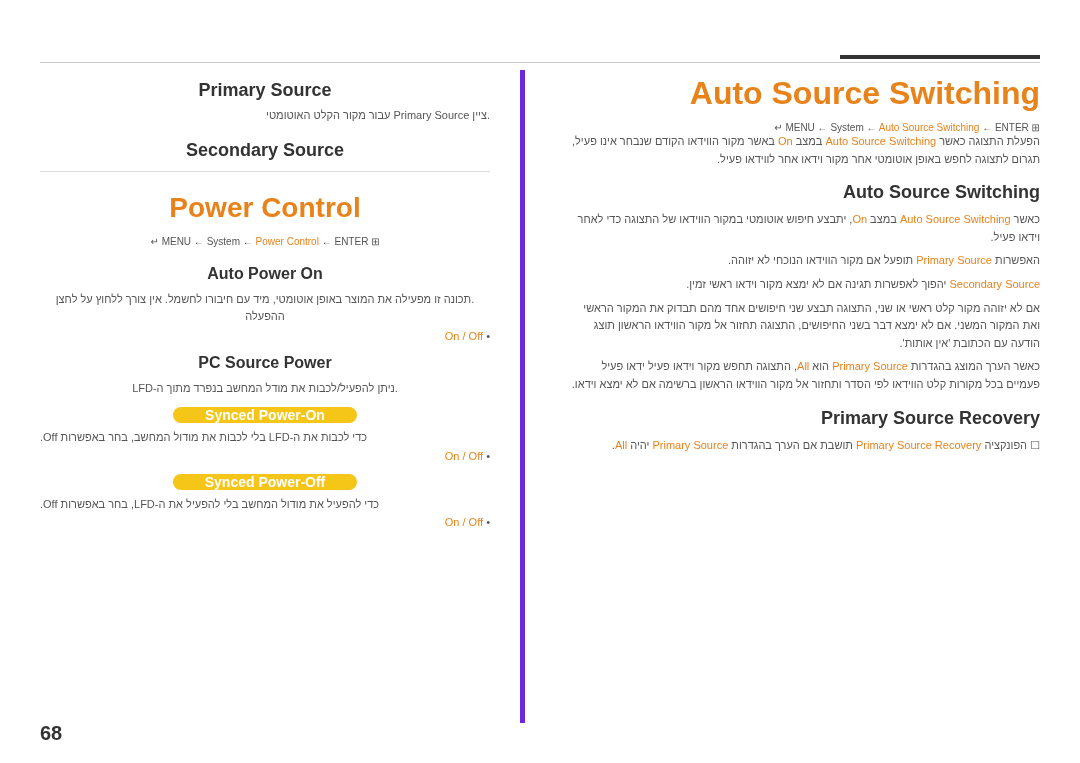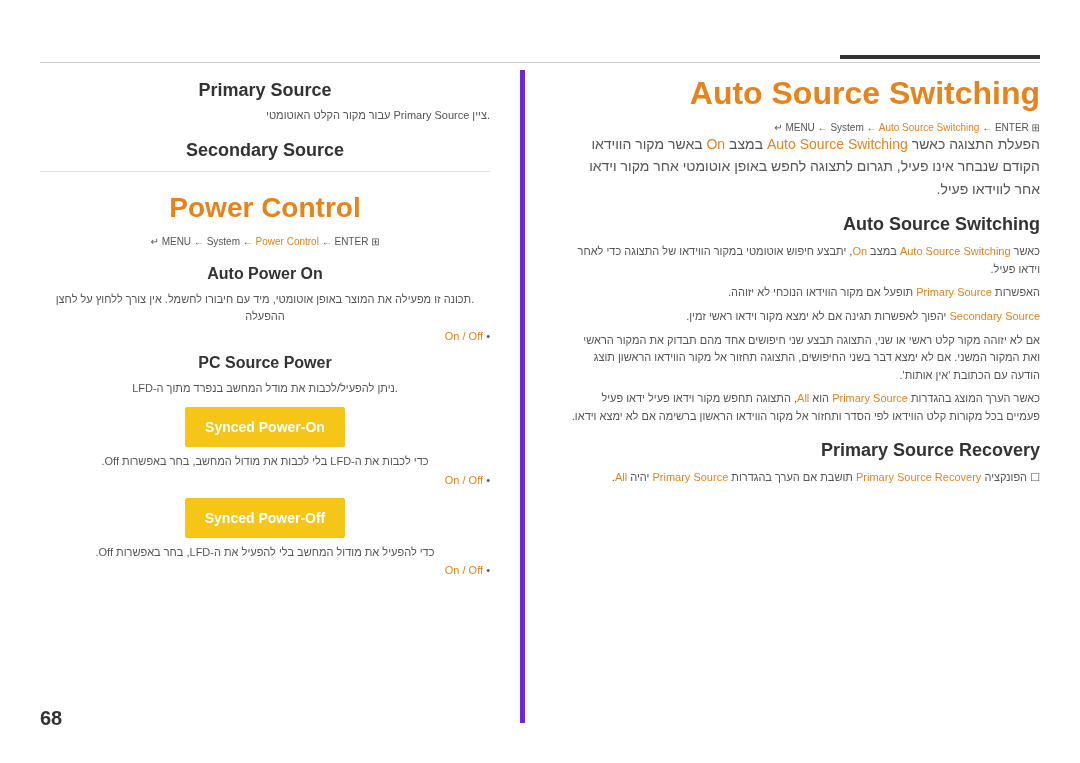--- a/index.html
+++ b/index.html
@@ -127,33 +127,33 @@
       font-size: 11px;
       color: #555;
       margin-bottom: 12px;
     }
 
     .bullet-text .orange { color: #e8821a; }
 
     
     .yellow-badge {
       display: block;
-      width: 160px;
+      width: 184px;
       margin: 10px auto 6px auto;
       background: #f5c518;
       color: #fff;
       text-align: center;
       font-size: 14px;
       font-weight: 600;
-      padding: 12px 12px;
-      border-radius: 2px;
+      padding: 0 12px;
+      border-radius: 9px;
     }
 
     .badge-desc {
-      text-align: center;
+      text-align: left;
       font-size: 11px;
       color: #555;
       direction: rtl;
       line-height: 1.5;
       margin-bottom: 4px;
     }
 
     
     .right-main-title {
       font-size: 32px;
@@ -167,21 +167,21 @@
     .right-nav-path {
       text-align: right;
       font-size: 10px;
       color: #555;
       direction: rtl;
     }
     .right-nav-path .orange { color: #e8821a; }
 
     .right-body-text {
       text-align: right;
-      font-size: 14px;
+      font-size: 11px;
       color: #555;
       direction: rtl;
       line-height: 1.6;
       margin-bottom: 14px;
     }
     .right-body-text .orange { color: #e8821a; }
 
     .right-subsection {
       font-size: 18px;
       font-weight: 600;
@@ -217,21 +217,21 @@
       color: #555;
       direction: rtl;
       line-height: 1.6;
       margin-bottom: 4px;
     }
     .right-recovery-text .orange { color: #e8821a; }
 
     
     .page-number {
       position: absolute;
-      bottom: 33px;
+      bottom: 18px;
       left: 40px;
       font-size: 20px;
       font-weight: 600;
       color: #333;
     }
 
     .divider {
       width: 100%;
       height: 1px;
       background: #ddd;

